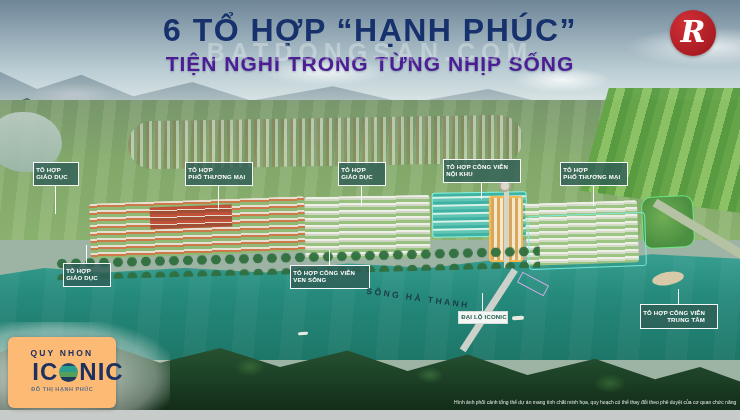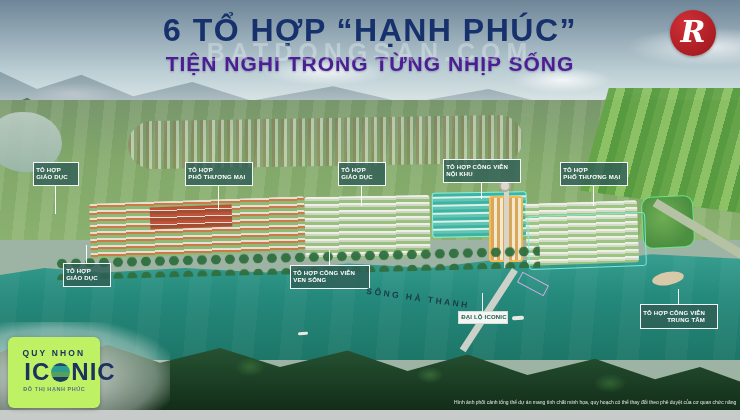--- a/index.html
+++ b/index.html
@@ -124,22 +124,22 @@
     text-shadow:0 1px 2px rgba(40,70,90,.35);}
   .watermark{position:absolute;left:0;top:38px;width:740px;text-align:center;z-index:31;
     color:rgba(255,255,255,.30);font-size:25px;font-weight:bold;letter-spacing:6px;pointer-events:none;}
 
   
   .r-logo{position:absolute;left:670px;top:10px;width:46px;height:46px;z-index:32;border-radius:50%;
     background:radial-gradient(circle at 35% 30%,#d03036,#a81b22 75%);
     display:flex;align-items:center;justify-content:center;box-shadow:0 1px 3px rgba(0,0,0,.35);}
   .r-logo span{font-family:"DejaVu Serif",serif;font-style:italic;font-weight:bold;
     font-size:30px;color:#ffffff;margin-top:-3px;}
-  .proj-logo{position:absolute;left:8px;top:337px;width:92px;height:71px;z-index:26;
-    background:#bef264;border-radius:6px;box-shadow:0 1px 4px rgba(0,0,0,.3);
+  .proj-logo{position:absolute;left:8px;top:337px;width:108px;height:71px;z-index:26;
+    background:#fdba74;border-radius:6px;box-shadow:0 1px 4px rgba(0,0,0,.3);
     display:flex;flex-direction:column;align-items:center;justify-content:center;}
   .proj-top{font-size:10px;font-weight:bold;color:#1d3260;letter-spacing:2.5px;transform:scale(.85);}
   .proj-main{display:flex;align-items:center;font-size:24px;font-weight:bold;color:#1d3260;
     letter-spacing:1px;line-height:1;margin-top:1px;margin-left:32px;}
   .proj-o{display:inline-block;width:19px;height:19px;border-radius:50%;margin:0 1px;
     background:linear-gradient(180deg,#24476e 0 18%,#2a9d8f 18% 48%,#57a05c 48% 72%,#1b3a5e 72% 100%);}
   .proj-tag{font-size:10px;color:#5b6f86;letter-spacing:1px;transform:scale(.55);transform-origin:center top;
     margin-top:2px;white-space:nowrap;font-weight:bold;}
 
   

